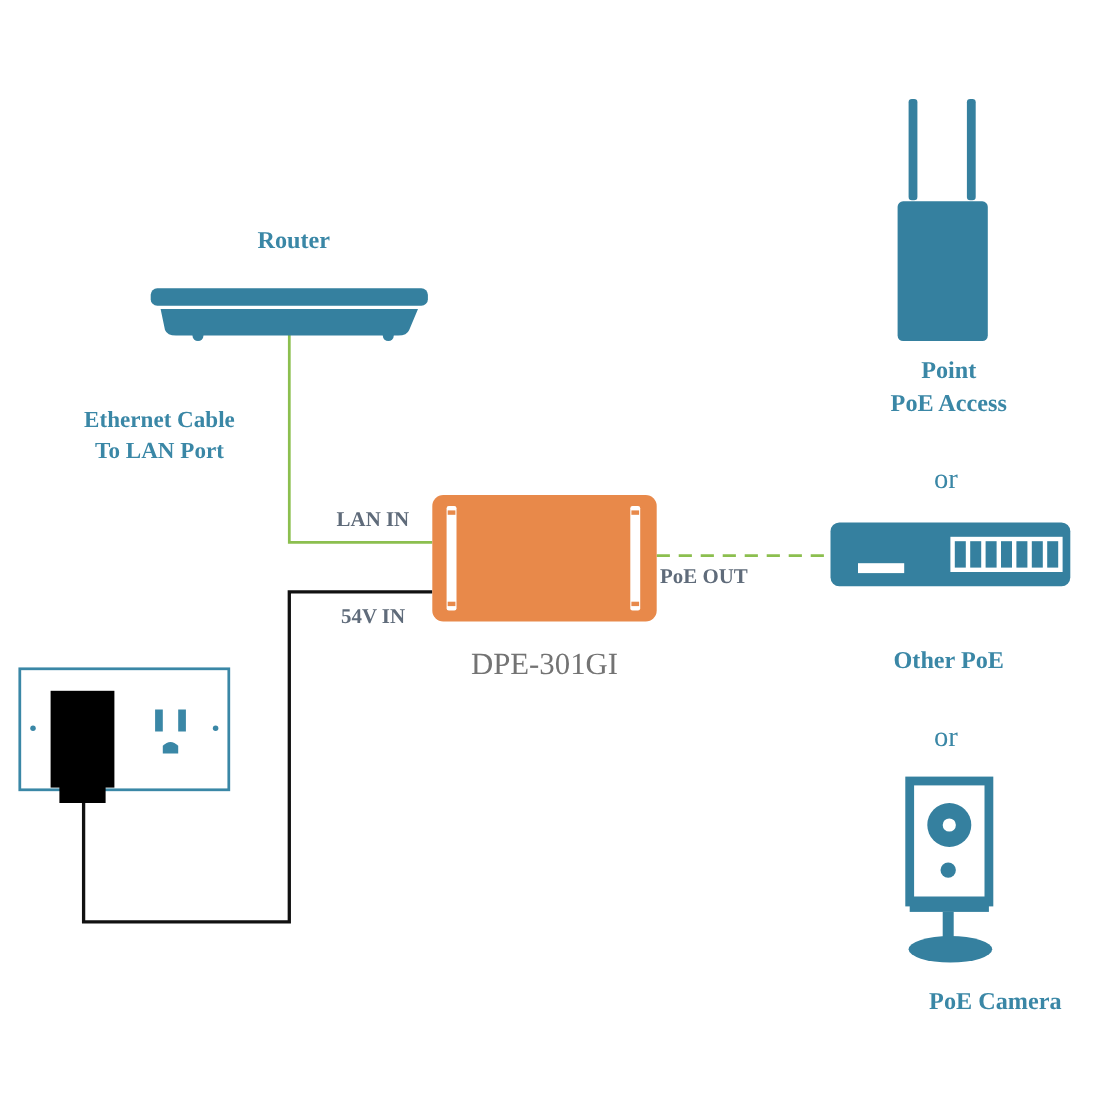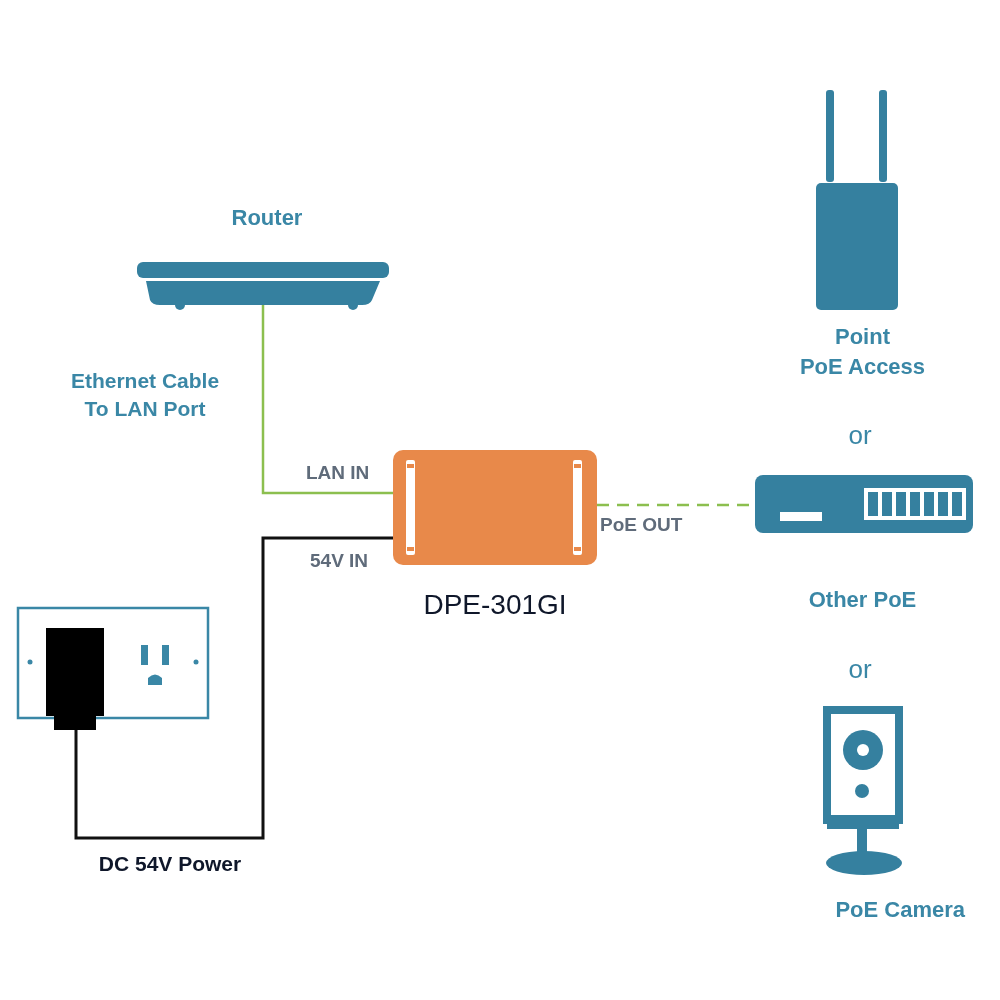--- a/index.html
+++ b/index.html
@@ -1,21 +1,21 @@
 <!DOCTYPE html>
 <html><head>
 <meta charset="utf-8">
 <style>
   html, body { margin: 0; padding: 0; background: #ffffff; }
   body { width: 1000px; height: 1000px; position: relative; overflow: hidden; font-family: "DejaVu Sans", sans-serif; }
   svg.diagram { position: absolute; left: 0; top: 0; width: 1000px; height: 1000px; }
-  .lbl { position: absolute; font-family: Liberation Sans, sans-serif; font-weight: bold; text-align: center; line-height: 1.35; white-space: nowrap; }
+  .lbl { position: absolute; font-family: Liberation Serif, serif; font-weight: bold; text-align: center; line-height: 1.35; white-space: nowrap; }
   .blue { color: #3a87a6; }
   .gray { color: #5f6b7a; }
-  .orange { color: #0f172a; }
+  .orange { color: #737373; }
 </style>
 </head>
 <body>
 
 <svg class="diagram" viewBox="0 0 1000 1000">
 
   <polyline points="263,302 263,493 393,493" fill="none" stroke="#8cbf4f" stroke-width="2.5"></polyline>
 
   <polyline points="76,728 76,838 263,838 263,538 393,538" fill="none" stroke="#111" stroke-width="3"></polyline>
 
@@ -90,21 +90,20 @@
   <div>To LAN Port</div>
 </div>
 
 <div class="lbl gray" style="left:306px; top:460px; font-size:19px;text-align:right;">LAN IN</div>
 <div class="lbl gray" style="left:310px; top:548px; font-size:19px;">54V IN</div>
 <div class="lbl gray" style="left:600px; top:512px; font-size:19px;">PoE OUT</div>
 
 <div class="lbl orange" style="left:380px; top:586px; width:230px; font-size:28px; font-weight:normal;">DPE-301GI</div>
 
 <div class="lbl orange" style="left:60px; top:850px; width:220px; font-size:21px;">
-  <div>DC 54V Power</div>
 </div>
 
 <div class="lbl blue" style="left:760px; top:322px; width:205px; font-size:22px;">
   <div>Point</div>
   <div>PoE Access</div>
 </div>
 
 <div class="lbl blue" style="left:810px; top:418px; width:100px; font-size:26px; font-weight:normal;">or</div>
 
 <div class="lbl blue" style="left:760px; top:553px; width:205px; font-size:22px;margin-top:32px;">

